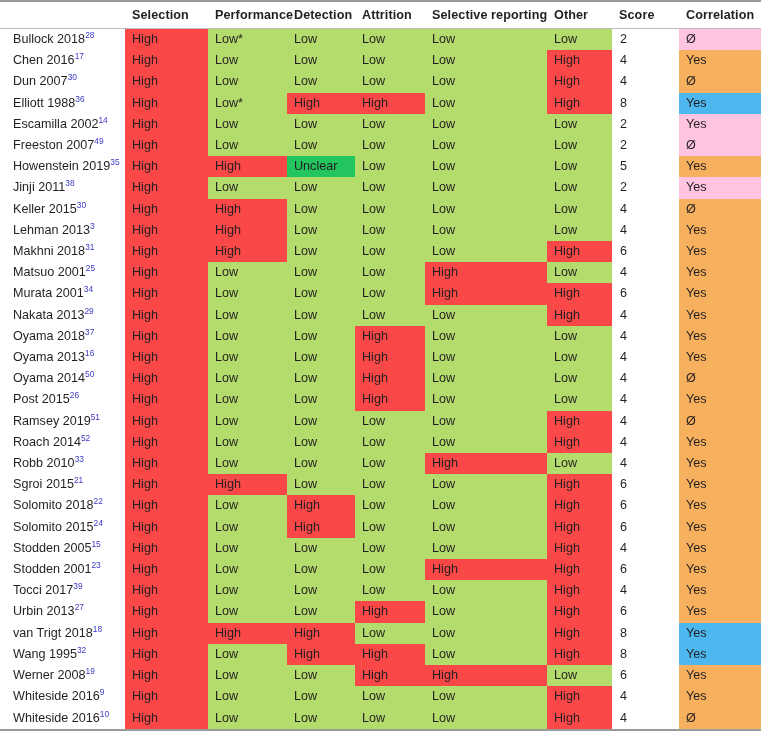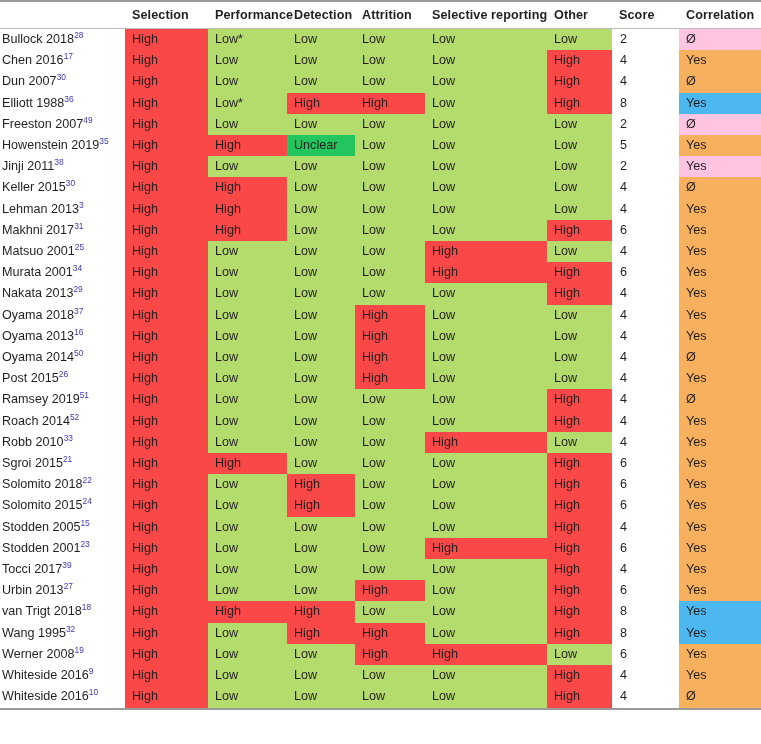--- a/index.html
+++ b/index.html
@@ -54,21 +54,21 @@
     padding:0 0 0 7px;
     height:21.2px;
     line-height:21.2px;
     vertical-align:middle;
     white-space:nowrap;
     overflow:hidden;
   }
   td.study{
     background:#ffffff;
     color:#231f20;
-    padding-left:2px;
+    padding-left:13px;
   }
   td.study sup{
     color:#3b3bc4;
     font-size:8.4px;
     vertical-align:super;
     line-height:0;
   }
   td.score{
     background:#ffffff;
     padding-left:8px;
@@ -150,20 +150,31 @@
           <td class="v-high">High</td>
           <td class="v-low">Low*</td>
           <td class="v-high">High</td>
           <td class="v-high">High</td>
           <td class="v-low">Low</td>
           <td class="v-high">High</td>
           <td class="score">8</td>
           <td class="corr-blue">Yes</td>
         </tr>
         <tr>
+          <td class="study"><span>Escamilla 2002</span><sup>14</sup></td>
+          <td class="v-high">High</td>
+          <td class="v-low">Low</td>
+          <td class="v-low">Low</td>
+          <td class="v-low">Low</td>
+          <td class="v-low">Low</td>
+          <td class="v-low">Low</td>
+          <td class="score">2</td>
+          <td class="corr-pink">Yes</td>
+        </tr>
+        <tr>
           <td class="study"><span>Freeston 2007</span><sup>49</sup></td>
           <td class="v-high">High</td>
           <td class="v-low">Low</td>
           <td class="v-low">Low</td>
           <td class="v-low">Low</td>
           <td class="v-low">Low</td>
           <td class="v-low">Low</td>
           <td class="score">2</td>
           <td class="corr-pink">Ø</td>
         </tr>
@@ -205,21 +216,21 @@
           <td class="v-high">High</td>
           <td class="v-high">High</td>
           <td class="v-low">Low</td>
           <td class="v-low">Low</td>
           <td class="v-low">Low</td>
           <td class="v-low">Low</td>
           <td class="score">4</td>
           <td class="corr-orange">Yes</td>
         </tr>
         <tr>
-          <td class="study"><span>Makhni 2017</span><sup>31</sup></td>
+          <td class="study"><span>Makhni 2018</span><sup>31</sup></td>
           <td class="v-high">High</td>
           <td class="v-high">High</td>
           <td class="v-low">Low</td>
           <td class="v-low">Low</td>
           <td class="v-low">Low</td>
           <td class="v-high">High</td>
           <td class="score">6</td>
           <td class="corr-orange">Yes</td>
         </tr>
         <tr>

